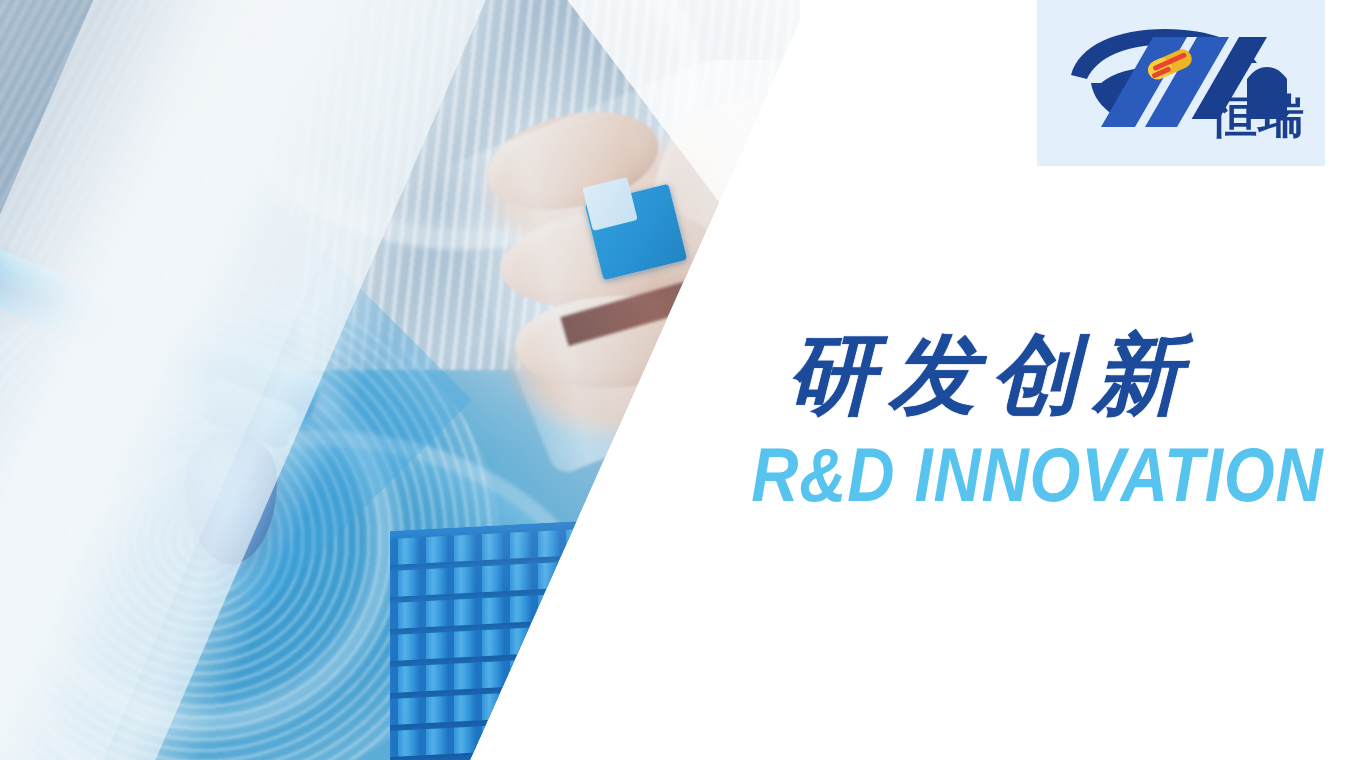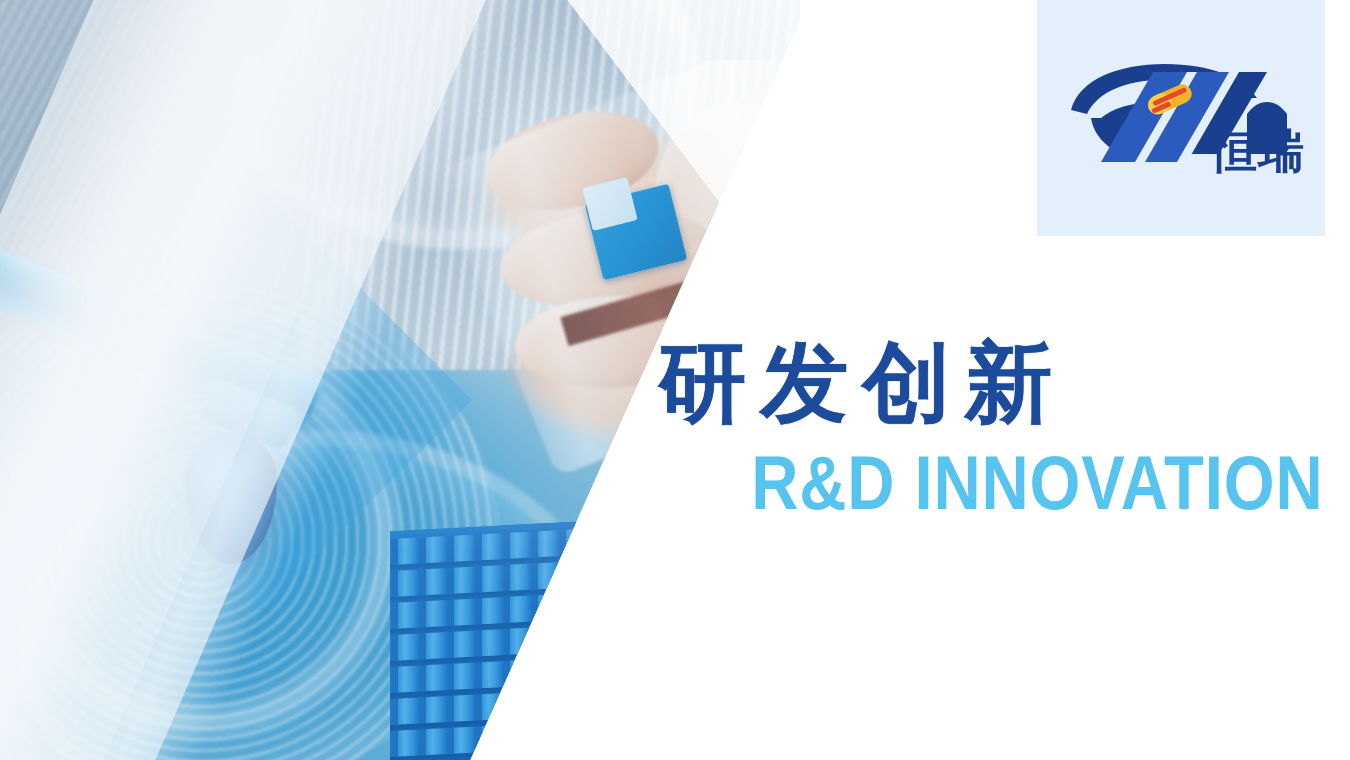--- a/index.html
+++ b/index.html
@@ -256,21 +256,21 @@
     background:linear-gradient(200deg, rgba(255,255,255,0.92), rgba(255,255,255,0.55));
     clip-path:polygon(100% 0, 100% 100%, 0 0);
     filter:blur(1px);
     pointer-events:none;
   }
 
   
   .logo-panel{
     position:absolute;
     left:1037px; top:0;
-    width:288px; height:236px;
+    width:288px; height:166px;
     background:#e3f0fb;
     z-index:10;
     display:flex;
     align-items:center;
     justify-content:center;
   }
   .logo{
     position:relative;
     width:240px; height:120px;
   }
@@ -283,23 +283,24 @@
     font-weight:bold;
     color:#1b3f8f;
     letter-spacing:1px;
     line-height:1;
   }
 
   
   .titles{
     position:absolute;
     right:26px;
-    top:336px;
+    top:328px;
     z-index:12;
-    text-align:left;
+    text-align:center;
+    font-style:italic;
   }
   .title-cn{
     font-family:"DejaVu Sans","Liberation Sans",sans-serif;
     font-size:88px;
     font-weight:bold;
     color:#1d4b9c;
     letter-spacing:14px;
     line-height:1.06;
     margin:0;
     white-space:nowrap;

